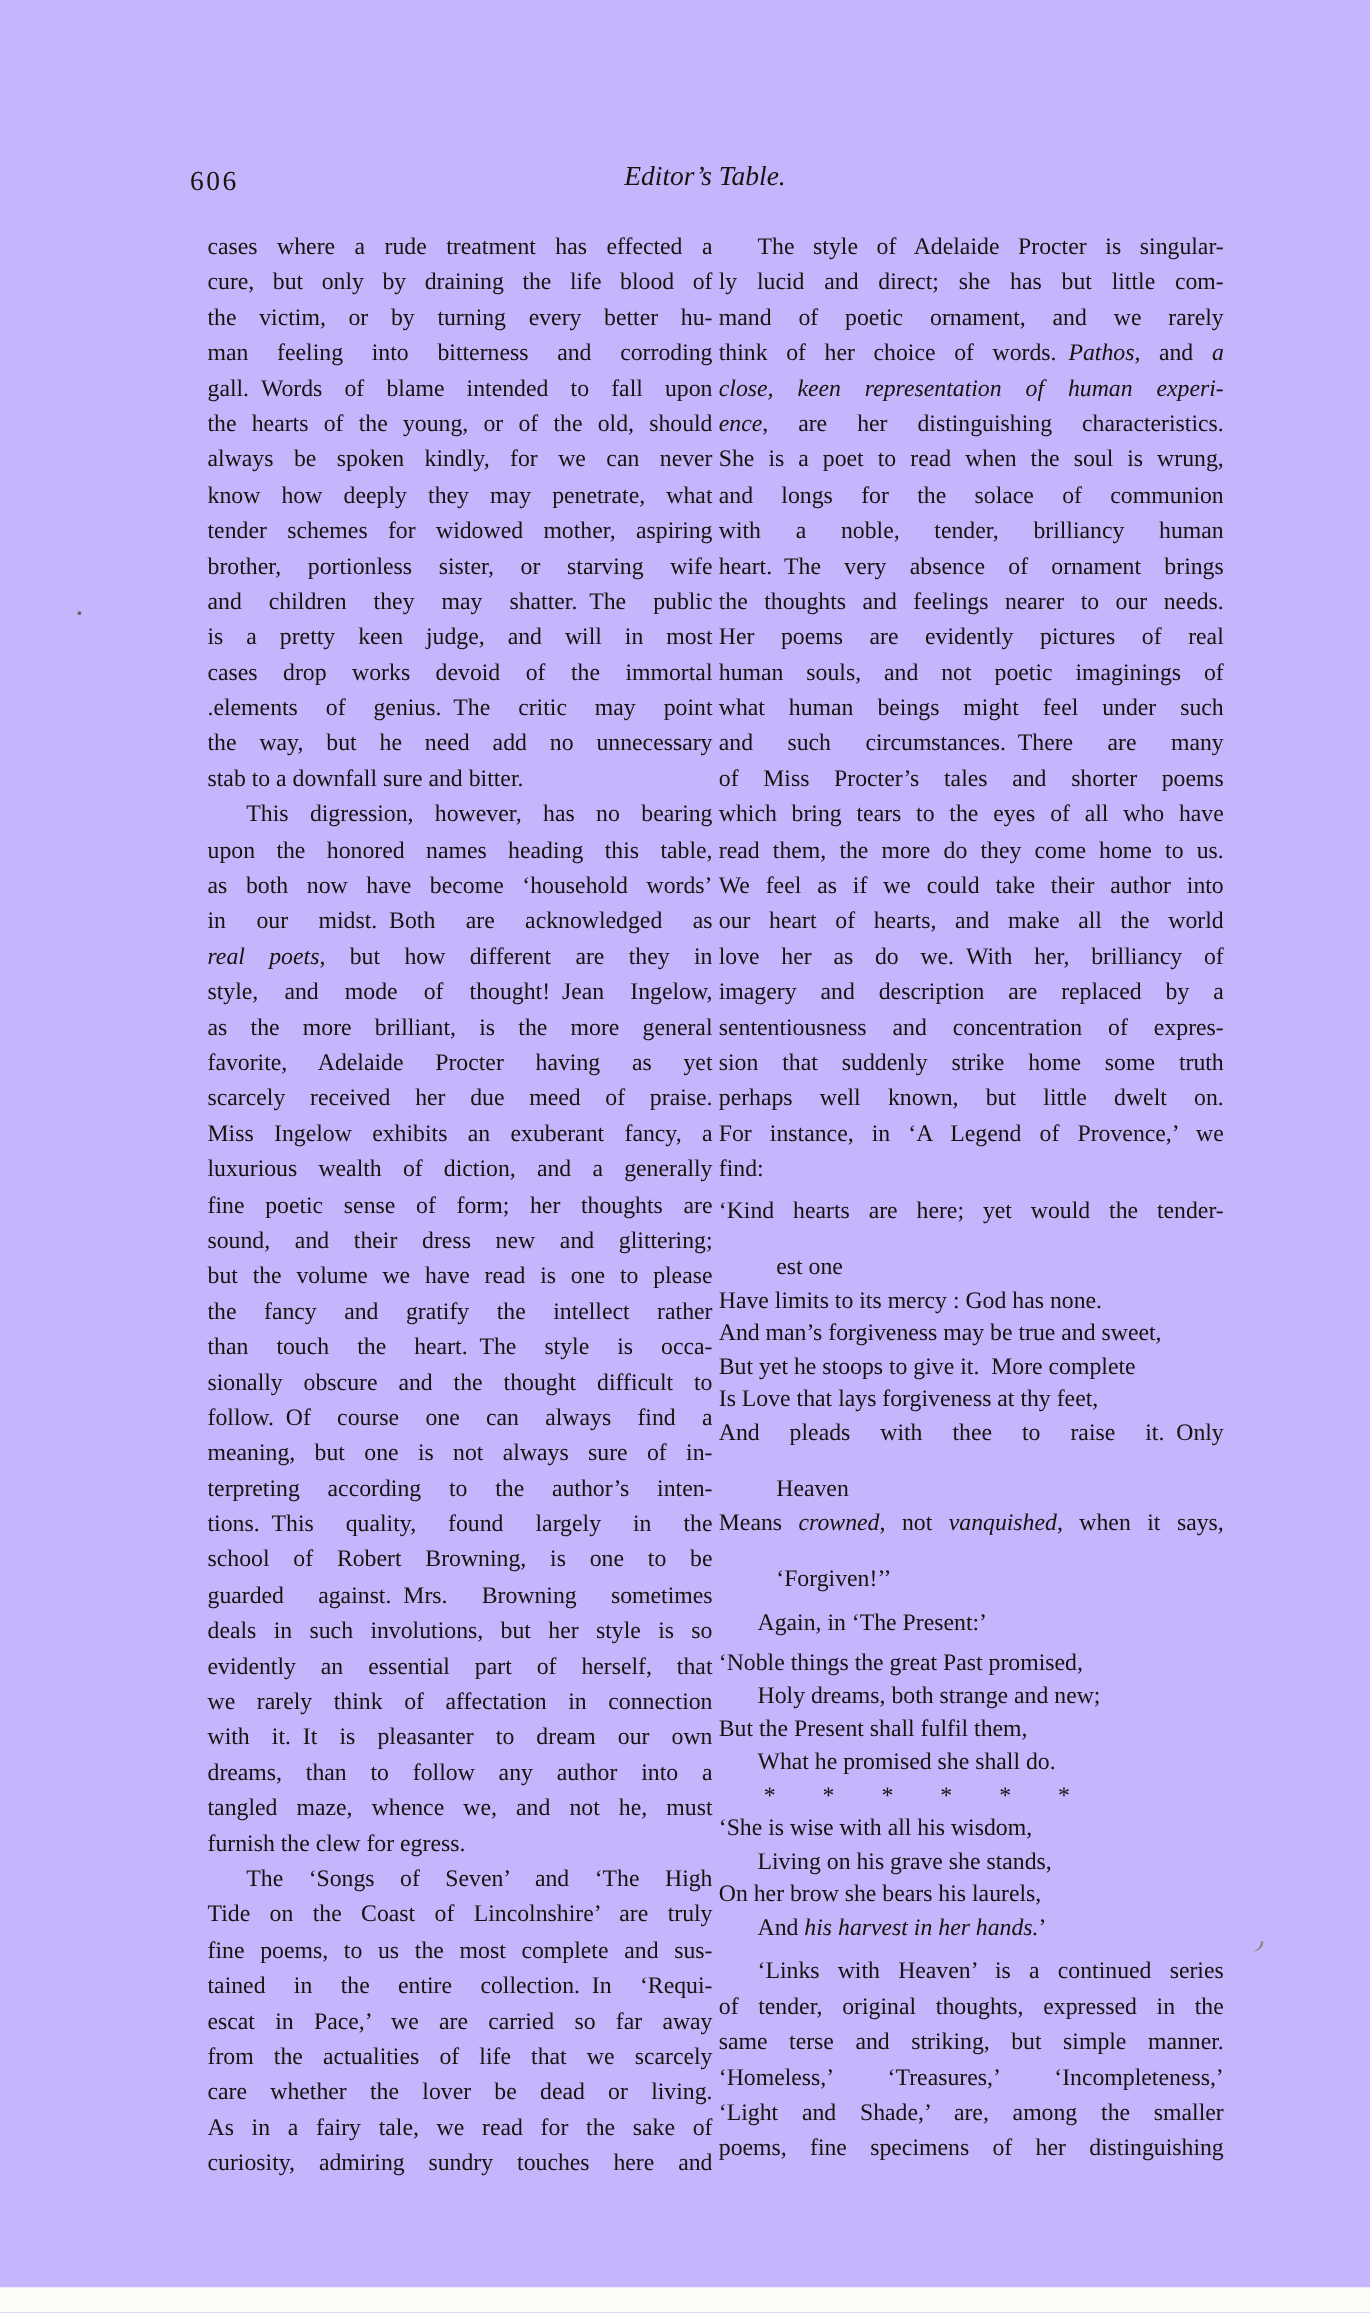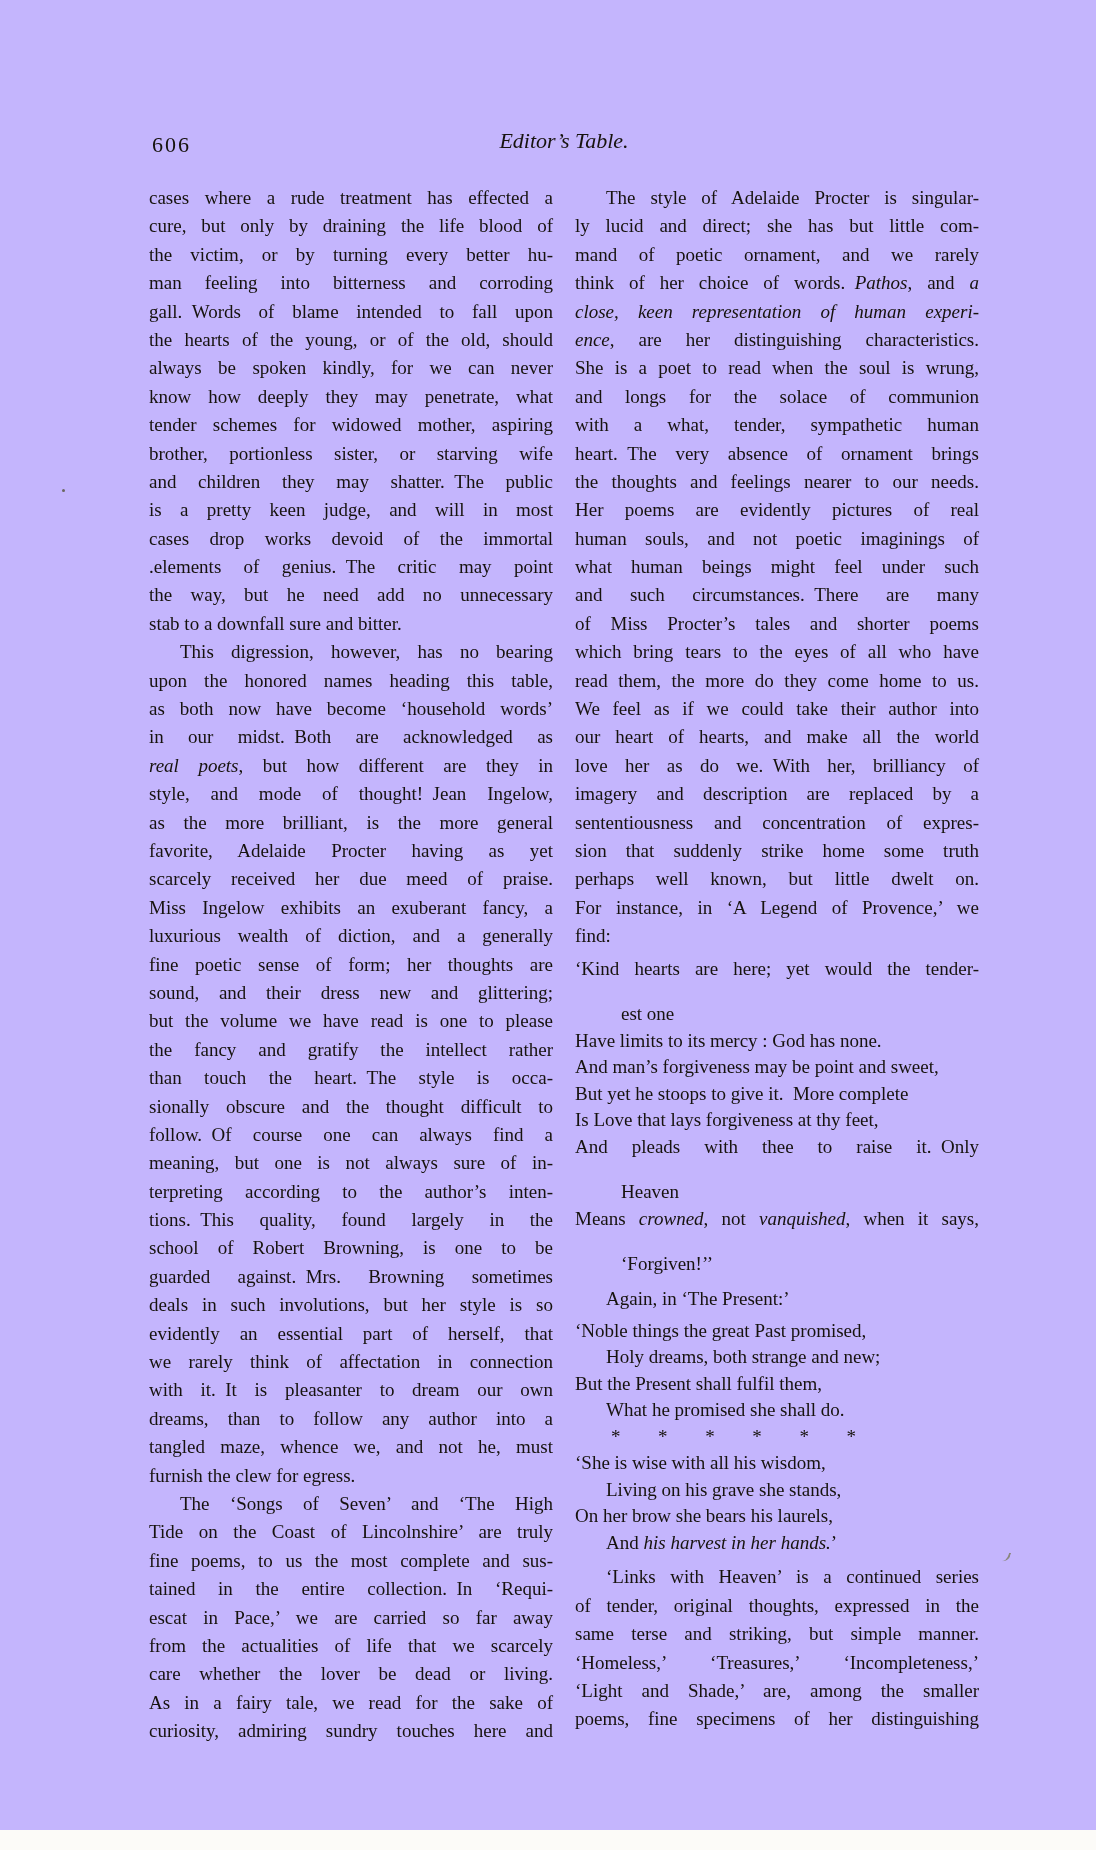--- a/index.html
+++ b/index.html
@@ -3,21 +3,21 @@
 <meta charset="utf-8">
 <style>
   html,body{margin:0;padding:0;background:#fcfbf8;}
   .page{position:relative;width:1096px;height:1830px;background:#c4b5fd;
         font-family:"Liberation Serif",serif;color:#17130e;overflow:hidden;}
   .page-header{position:absolute;top:126px;left:150px;width:828px;height:34px;}
   .page-num{position:absolute;left:2px;top:6px;font-size:22px;letter-spacing:2px;}
   .page-title{position:absolute;left:0;right:0;top:2px;text-align:center;
               font-style:italic;font-size:22px;}
   .col{position:absolute;top:184px;width:404px;font-size:19px;}
-  .col-left{left:149px;}
+  .col-left{left:166px;}
   .col-right{left:575px;}
   .block{margin:0;}
   .block.para .tline{height:28.4px;line-height:28.4px;}
   .block.verse{margin:5px 0 7px 0;}
   .block.verse .tline{height:26.5px;line-height:26.5px;}
   .tline{text-align:left;white-space:nowrap;}
   .tline.just{text-align:justify;text-align-last:justify;text-justify:inter-word;white-space:normal;}
   .ind-1{padding-left:31px;}
   .ind-2{padding-left:46px;margin-top:19px;}
   .ast{display:flex;justify-content:space-between;width:245px;margin-left:36px;}
@@ -101,21 +101,21 @@
   <div class="col col-right">
       <div class="block para">
         <div class="tline just ind-1"><span>The style of Adelaide Procter is singular-</span></div>
         <div class="tline just"><span>ly lucid and direct; she has but little com-</span></div>
         <div class="tline just"><span>mand of poetic ornament, and we rarely</span></div>
         <div class="tline just"><span>think of her choice of words. </span><i>Pathos</i><span>, and </span><i>a</i></div>
         <div class="tline just"><i>close, keen representation of human experi-</i></div>
         <div class="tline just"><i>ence</i><span>, are her distinguishing characteristics.</span></div>
         <div class="tline just"><span>She is a poet to read when the soul is wrung,</span></div>
         <div class="tline just"><span>and longs for the solace of communion</span></div>
-        <div class="tline just"><span>with a what, tender, sympathetic human</span></div>
+        <div class="tline just"><span>with a noble, tender, brilliancy human</span></div>
         <div class="tline just"><span>heart. The very absence of ornament brings</span></div>
         <div class="tline just"><span>the thoughts and feelings nearer to our needs.</span></div>
         <div class="tline just"><span>Her poems are evidently pictures of real</span></div>
         <div class="tline just"><span>human souls, and not poetic imaginings of</span></div>
         <div class="tline just"><span>what human beings might feel under such</span></div>
         <div class="tline just"><span>and such circumstances. There are many</span></div>
         <div class="tline just"><span>of Miss Procter’s tales and shorter poems</span></div>
         <div class="tline just"><span>which bring tears to the eyes of all who have</span></div>
         <div class="tline just"><span>read them, the more do they come home to us.</span></div>
         <div class="tline just"><span>We feel as if we could take their author into</span></div>
@@ -125,21 +125,21 @@
         <div class="tline just"><span>sententiousness and concentration of expres-</span></div>
         <div class="tline just"><span>sion that suddenly strike home some truth</span></div>
         <div class="tline just"><span>perhaps well known, but little dwelt on.</span></div>
         <div class="tline just"><span>For instance, in ‘A Legend of Provence,’ we</span></div>
         <div class="tline"><span>find:</span></div>
       </div>
       <div class="block verse">
         <div class="tline just"><span>‘Kind hearts are here; yet would the tender-</span></div>
         <div class="tline ind-2"><span>est one</span></div>
         <div class="tline"><span>Have limits to its mercy : God has none.</span></div>
-        <div class="tline"><span>And man’s forgiveness may be point and sweet,</span></div>
+        <div class="tline"><span>And man’s forgiveness may be true and sweet,</span></div>
         <div class="tline"><span>But yet he stoops to give it. More complete</span></div>
         <div class="tline"><span>Is Love that lays forgiveness at thy feet,</span></div>
         <div class="tline just"><span>And pleads with thee to raise it. Only</span></div>
         <div class="tline ind-2"><span>Heaven</span></div>
         <div class="tline just"><span>Means </span><i>crowned</i><span>, not </span><i>vanquished</i><span>, when it says,</span></div>
         <div class="tline ind-2"><span>‘Forgiven!’’</span></div>
       </div>
       <div class="block para">
         <div class="tline ind-1"><span>Again, in ‘The Present:’</span></div>
       </div>

